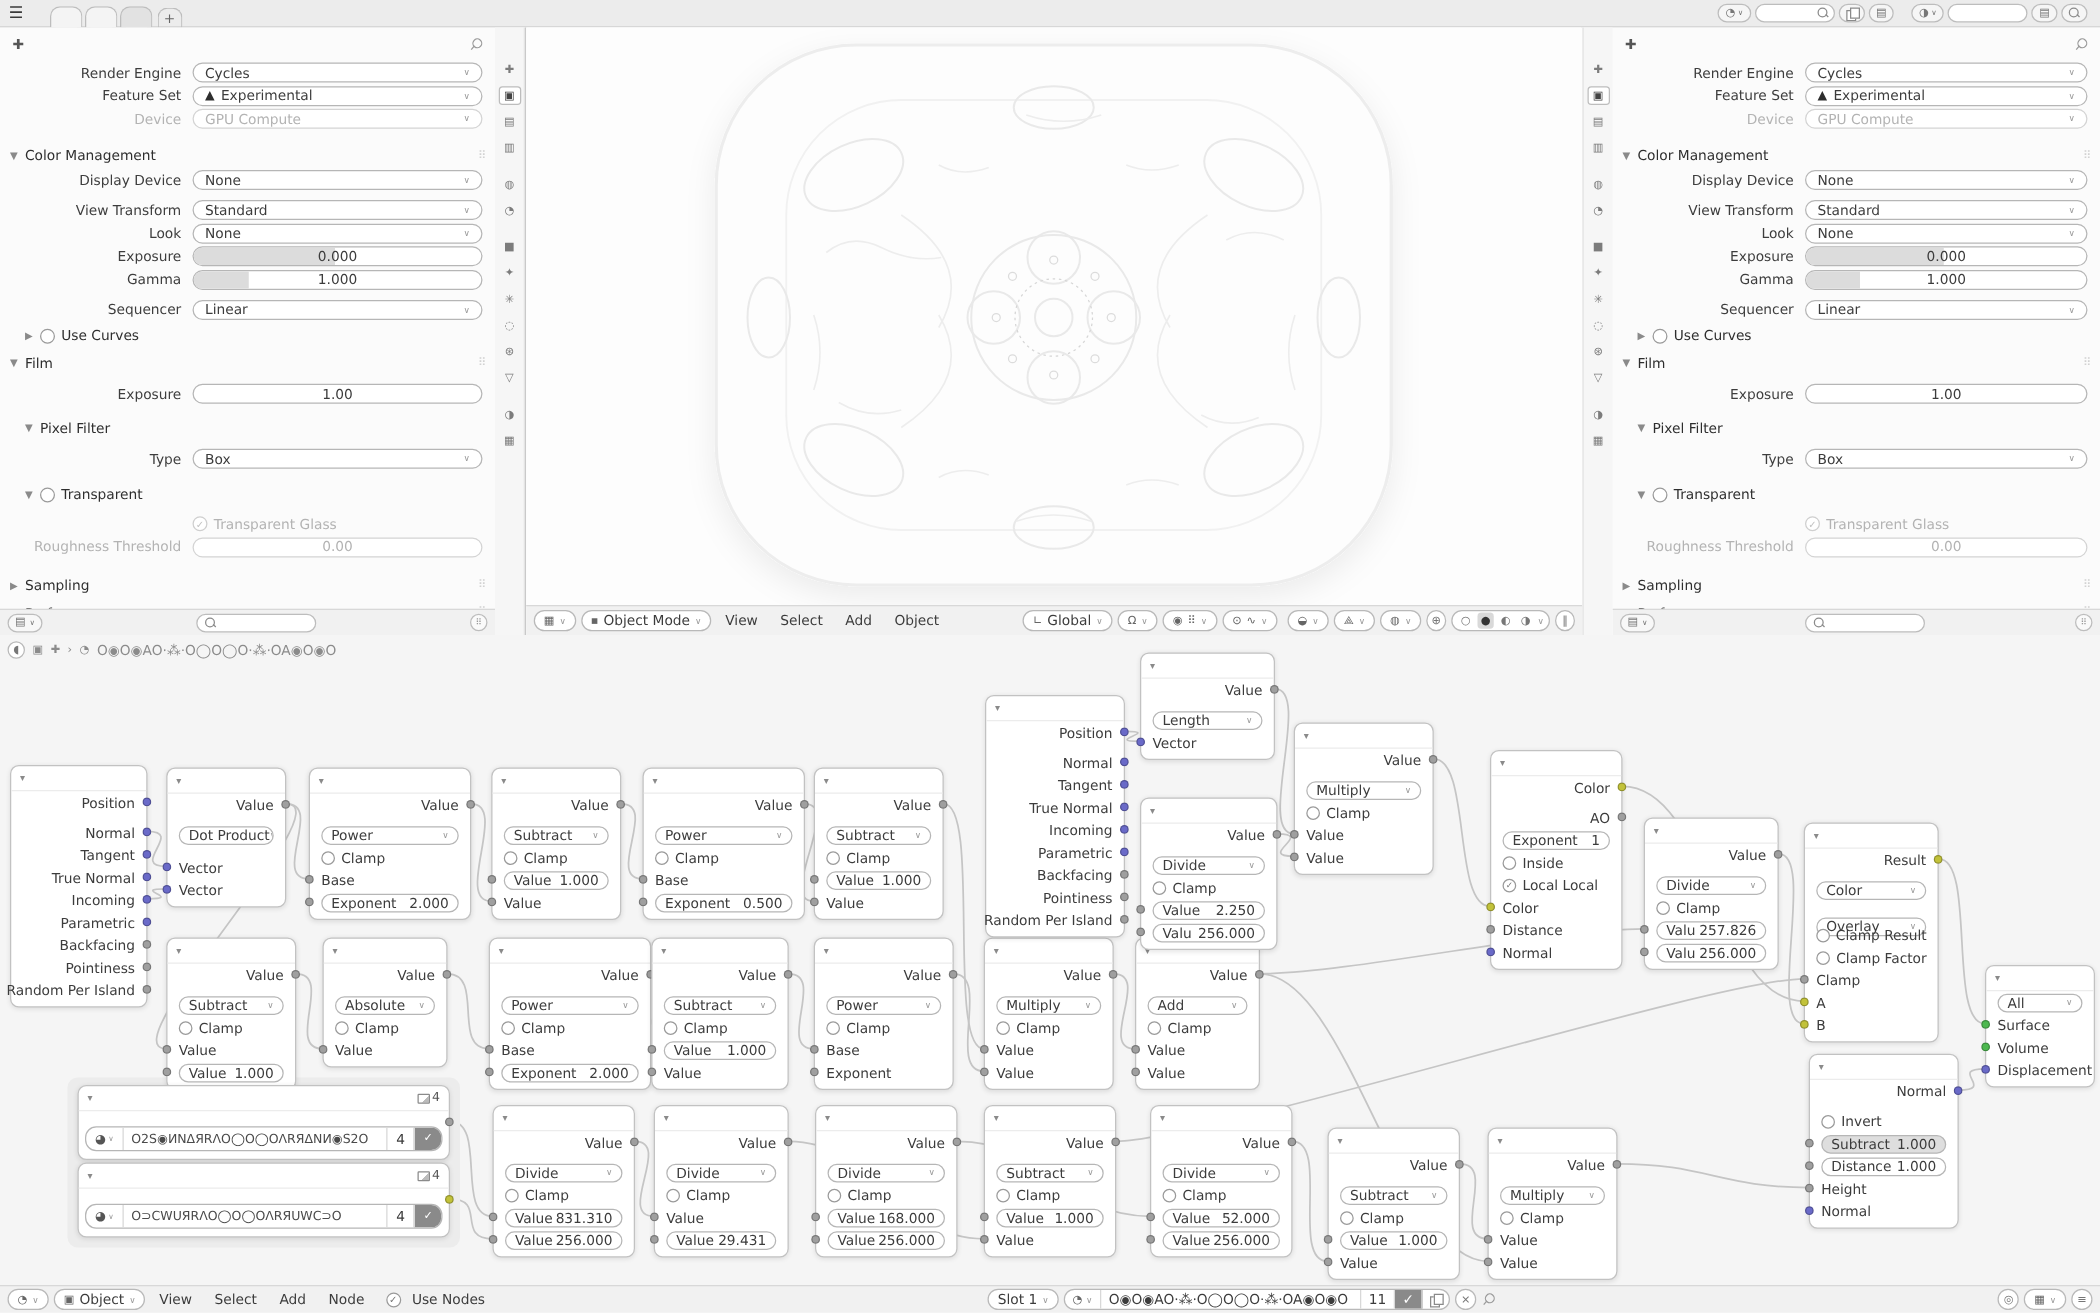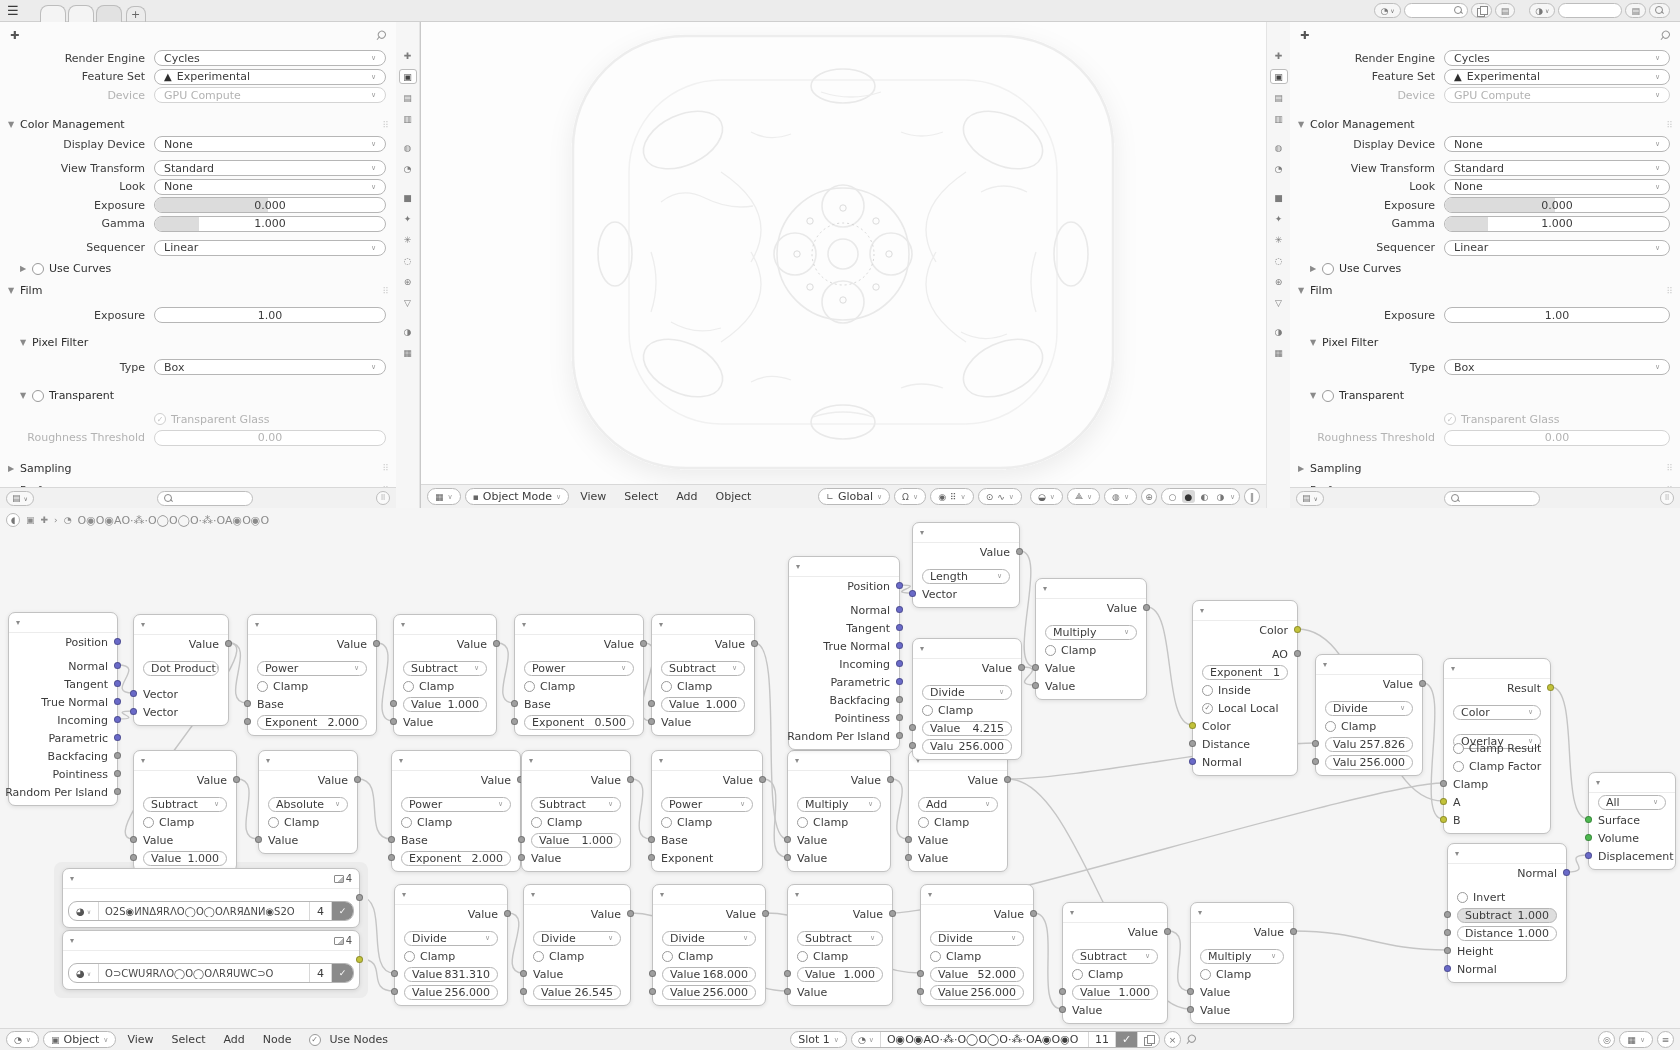--- a/index.html
+++ b/index.html
@@ -1034,21 +1034,21 @@
           <span class="npill">Divide<i>∨</i></span>
         </div>
         <div class="nrow" style="top: 62px;">
           <span class="ncb"></span>
           <span>Clamp</span>
         </div>
         <div class="sock" style="left: -4px; top: 85px; background: rgb(159, 159, 159);"></div>
         <div class="nrow" style="top: 80px;">
           <span class="npill nf">
             <b>Value</b>
-            <u>4.215</u>
+            <u>2.250</u>
           </span>
         </div>
         <div class="sock" style="left: -4px; top: 103px; background: rgb(159, 159, 159);"></div>
         <div class="nrow" style="top: 98px;">
           <span class="npill nf">
             <b>Valu</b>
             <u>256.000</u>
           </span>
         </div>
       </div>
@@ -1307,21 +1307,21 @@
           <span>Clamp</span>
         </div>
         <div class="sock" style="left: -4px; top: 85px; background: rgb(159, 159, 159);"></div>
         <div class="nrow" style="top: 80px;">
           <span>Value</span>
         </div>
         <div class="sock" style="left: -4px; top: 103px; background: rgb(159, 159, 159);"></div>
         <div class="nrow" style="top: 98px;">
           <span class="npill nf">
             <b>Value</b>
-            <u>26.545</u>
+            <u>29.431</u>
           </span>
         </div>
       </div>
       <div class="node" style="left: 652px; top: 376px; width: 114px; height: 122px;">
         <div class="nhead">
           <span class="chev">▾</span>
         </div>
         <div class="sock" style="right: -4px; top: 25px; background: rgb(159, 159, 159);"></div>
         <div class="nrow r" style="top: 20px;">
           <span>Value</span>

